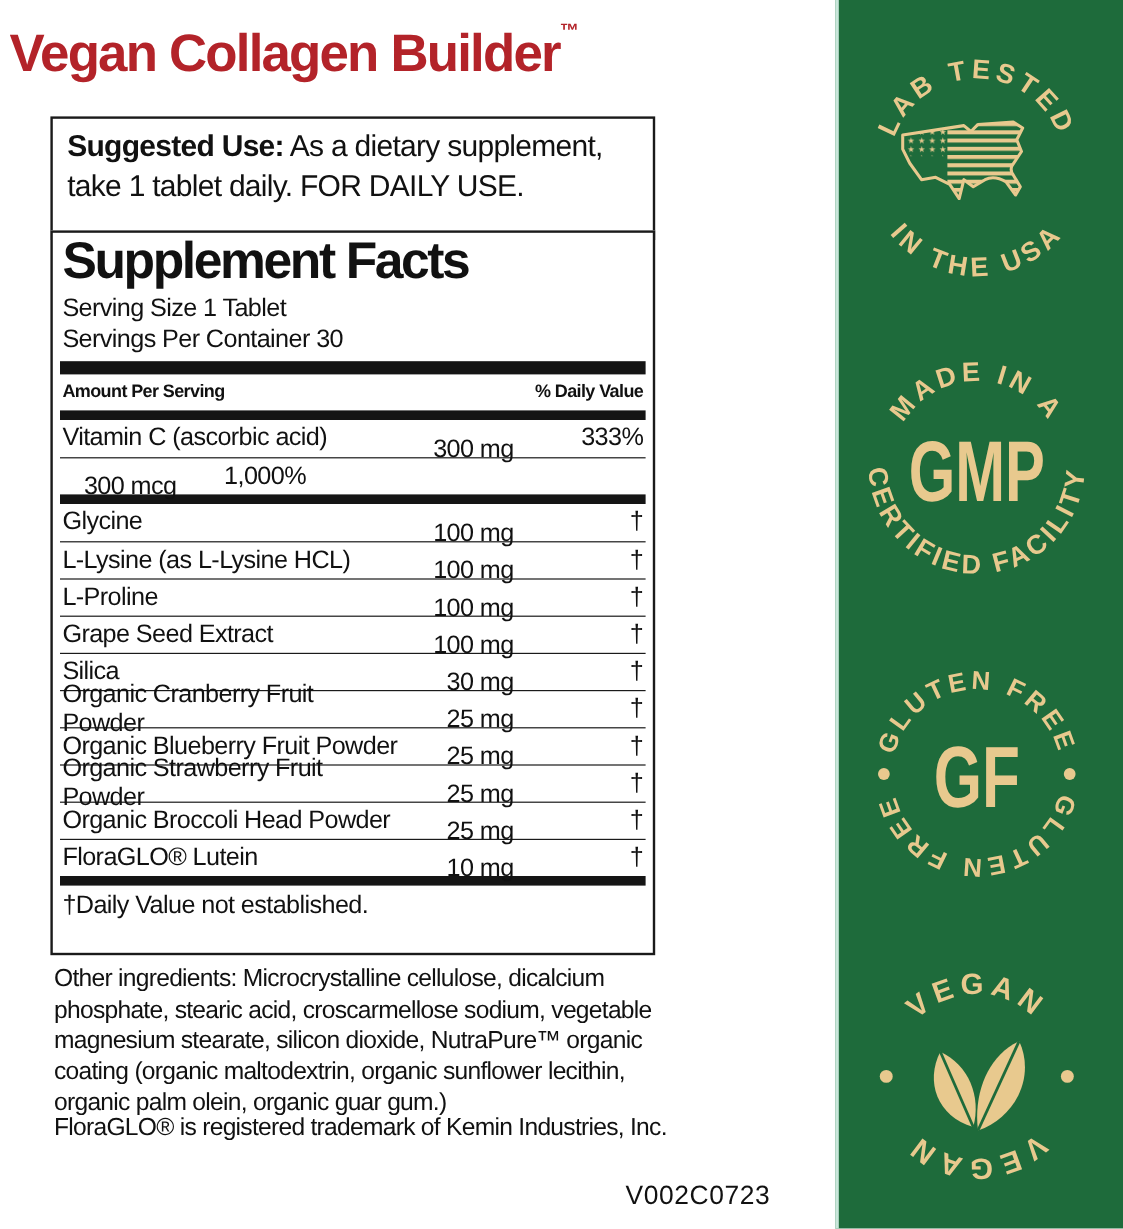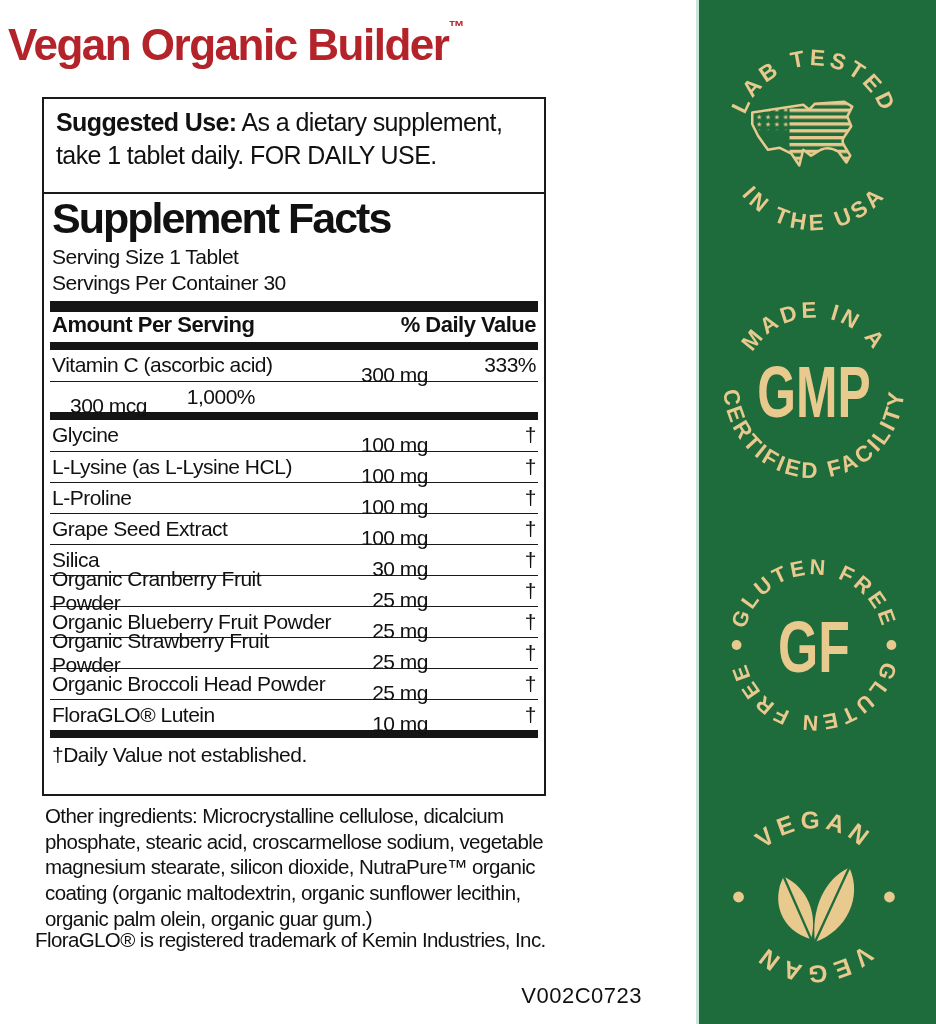--- a/index.html
+++ b/index.html
@@ -27,42 +27,42 @@
   }
   .sf-title{
     font-size:43px;font-weight:bold;letter-spacing:-2px;line-height:1.0;
     margin:3px 0 4px 2px;
   }
   .sf-serving{font-size:21px;letter-spacing:-0.5px;line-height:1.23;margin-left:2px;}
   .bar{background:#151515;width:100%;}
   .bar-thick{height:11px;margin-top:5px;}
   .bar-med{height:8px;}
   .sf-header{
-    display:flex;align-items:flex-end;height:30px;
-    font-size:22px;font-weight:bold;letter-spacing:-0.5px;padding:4px 2px;
+    display:flex;align-items:center;height:30px;
+    font-size:15px;font-weight:bold;letter-spacing:-0.5px;padding:4px 2px;
   }
   .sf-header .h-name{flex:1;}
   .sf-header .h-dv{text-align:right;}
   .sf-row{
     display:flex;align-items:center;height:31px;
     font-size:21px;letter-spacing:-0.5px;padding:0 2px;
   }
   .sf-row + .sf-row{border-top:1.5px solid #1a1a1a;}
   .sf-row .c-name{flex:1;}
   .sf-row .c-amount{width:95px;text-align:right;margin-top:19px;}
   .sf-row .c-dv{width:108px;text-align:right;}
   .sf-footnote{
     font-size:21px;letter-spacing:-0.5px;padding:5px 2px 0 2px;height:30px;
   }
   .other-ingredients{
     position:absolute;left:45px;top:803px;width:520px;
     font-size:20.5px;letter-spacing:-0.6px;line-height:1.25;
   }
   .trademark-note{
-    position:absolute;left:35px;top:928px;width:600px;
+    position:absolute;left:45px;top:928px;width:600px;
     font-size:20.5px;letter-spacing:-0.6px;
   }
   .lot-code{
     position:absolute;left:420px;top:983px;width:222px;text-align:right;
     font-size:22px;letter-spacing:0.5px;
   }
   
   .sidebar{
     position:absolute;right:0;top:0;width:240px;height:1024px;
     background:#1e6b3b;
@@ -77,21 +77,21 @@
   .badge-3{top:547px;}
   .badge-4{top:799px;}
   .badge text{font-family:"Liberation Sans",sans-serif;}
 </style>
 </head>
 <body>
 
 <div class="canvas">
 
   <div class="page-title">
-    <span>Vegan Organic Builder</span><sup>™</sup>
+    <span>Vegan Collagen Builder</span><sup>™</sup>
   </div>
 
   <div class="suggested-box">
     <b>Suggested Use:</b><span> As a dietary supplement, take 1 tablet daily. FOR DAILY USE.</span>
   </div>
 
   <div class="facts-panel">
     <div class="sf-title">Supplement Facts</div>
     <div class="sf-serving">Serving Size 1 Tablet</div>
     <div class="sf-serving">Servings Per Container 30</div>

